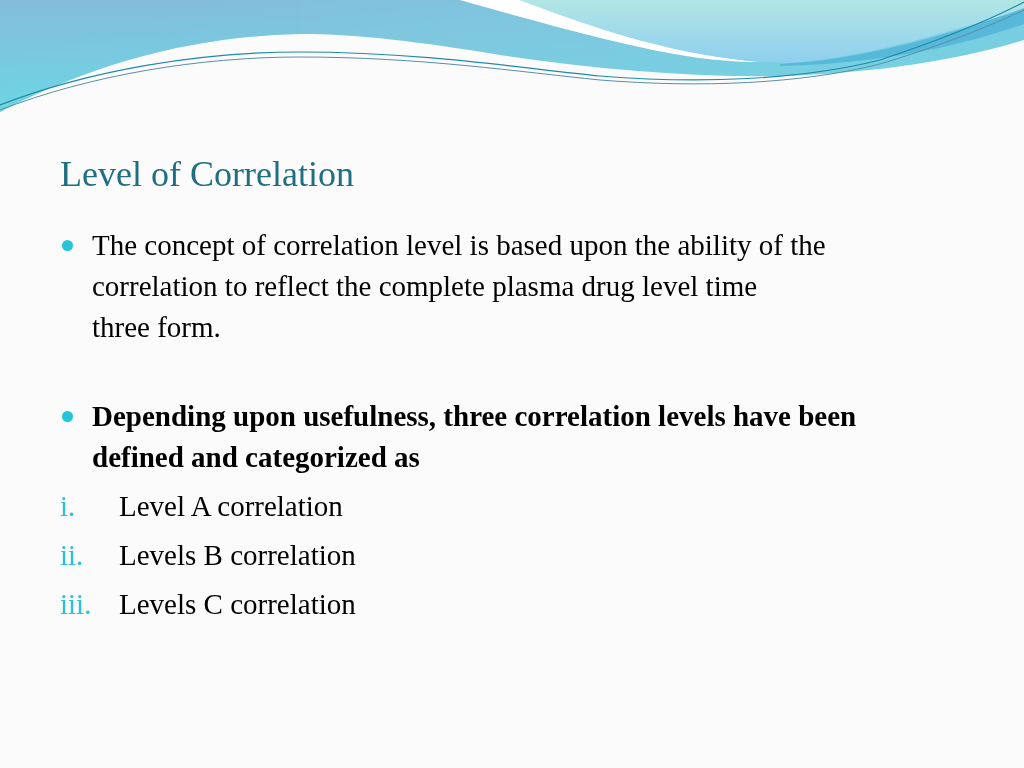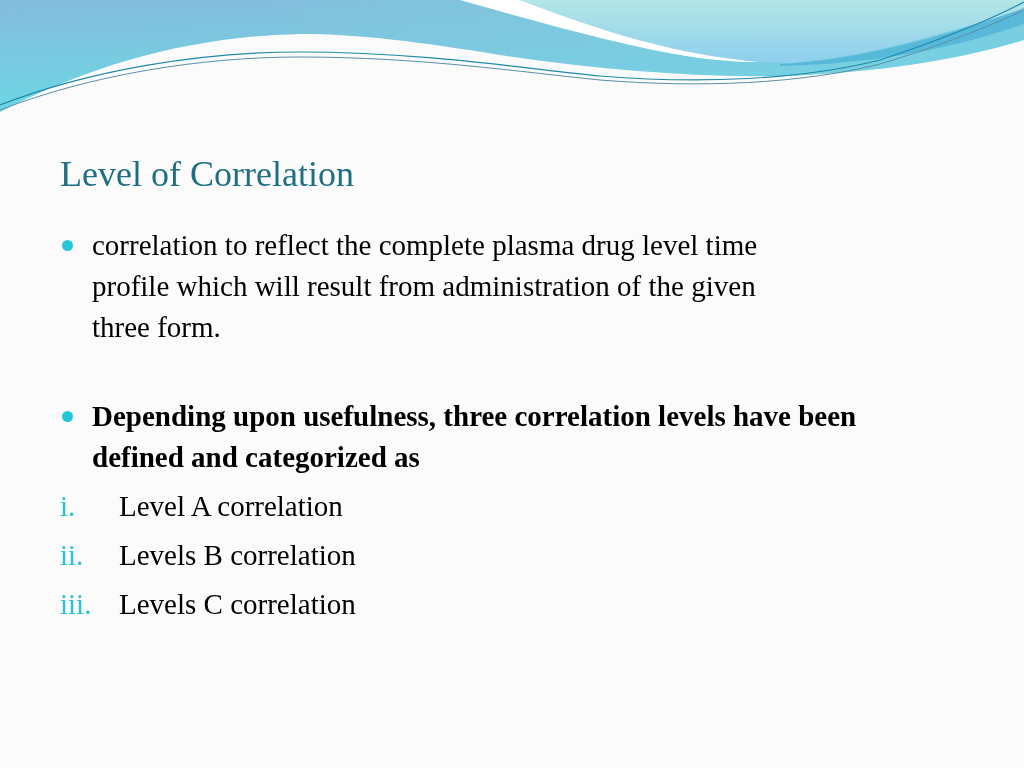--- a/index.html
+++ b/index.html
@@ -60,22 +60,22 @@
 
   <path d="M0,105 C90,70 200,52 300,52 C420,52 520,68 600,76 C700,84 800,80 880,60 C940,40 990,20 1024,2" fill="none" stroke="#1f8aa8" stroke-width="1.2"></path>
   <path d="M0,110 C90,75 200,57 300,57 C420,57 520,72 600,80 C700,88 800,84 880,64 C940,46 990,26 1024,10" fill="none" stroke="#5a8fa8" stroke-width="1"></path>
 </svg>
 
 <h1 class="title">Level of Correlation</h1>
 
 <div class="content">
   <div class="bullet" style="top:0px;">
     <span class="dot"></span>
+    <div>The concept of correlation level is based upon the ability of the</div>
     <div>correlation to reflect the complete plasma drug level time</div>
-    <div>profile which will result from administration of the given</div>
     <div>three form.</div>
   </div>
   <div class="bullet" style="top:171px;font-weight:bold;">
     <span class="dot"></span>
     <div>Depending upon usefulness, three correlation levels have been</div>
     <div>defined and categorized as</div>
   </div>
 
   <div class="num-item" style="top:261px;">
     <span class="num">i.</span>

